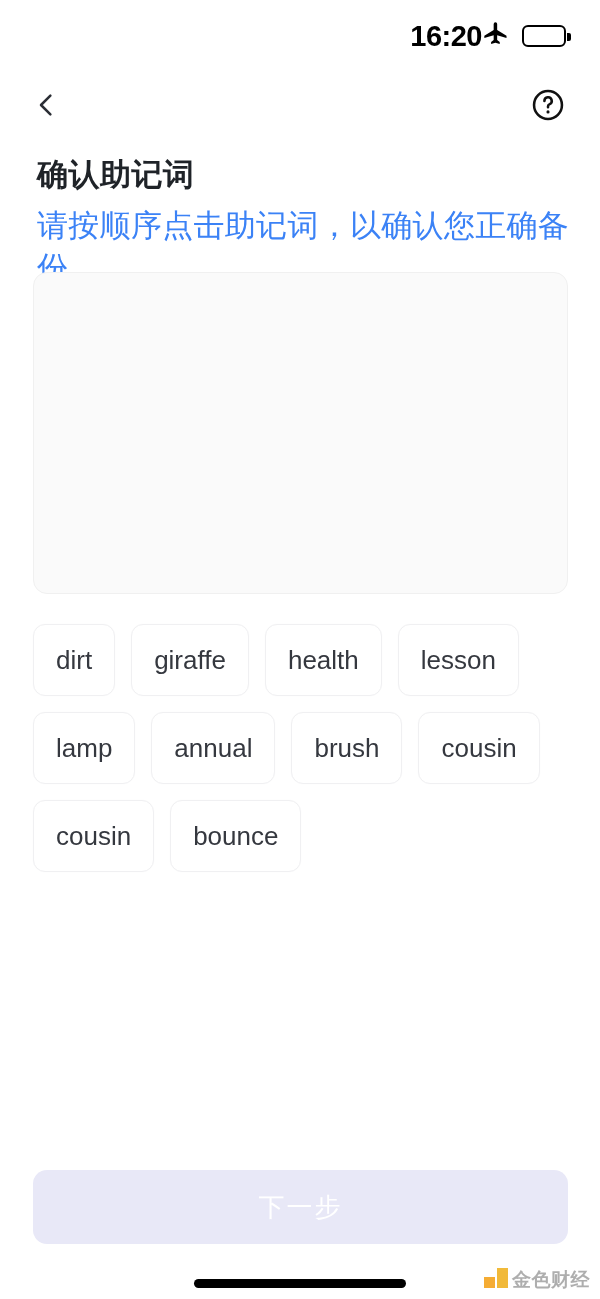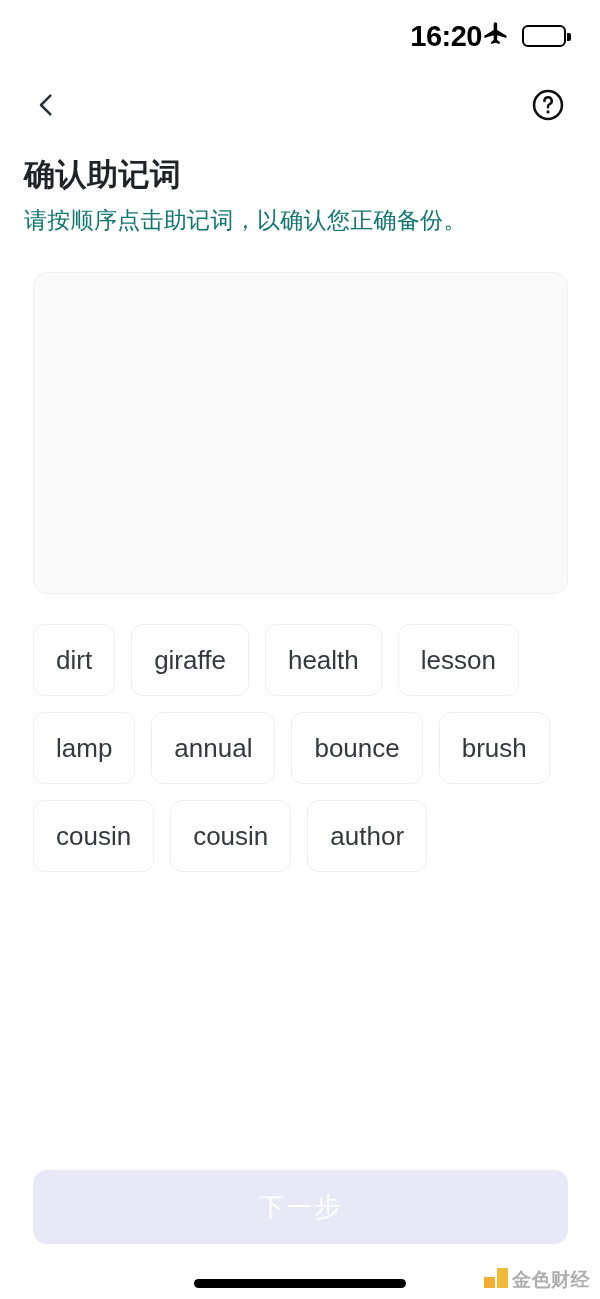--- a/index.html
+++ b/index.html
@@ -85,34 +85,34 @@
   }
   .nav-help {
     width: 48px; height: 48px;
     display: flex; align-items: center; justify-content: center;
     cursor: pointer;
   }
 
   
   .heading-block {
     position: absolute;
-    top: 156px; left: 24px;
+    top: 156px; left: 37px;
     width: 540px;
   }
   .page-title {
     font-size: 31px;
     font-weight: bold;
     color: #1f2328;
     line-height: 1.2;
     letter-spacing: 0.5px;
   }
   .page-subtitle {
     margin-top: 12px;
-    font-size: 23px;
-    color: #0f766e;
+    font-size: 31px;
+    color: #3b82f6;
     line-height: 1.35;
     letter-spacing: 0.3px;
   }
 
   
   .drop-zone {
     position: absolute;
     top: 272px;
     left: 33px;
     width: 535px;
@@ -257,25 +257,24 @@
 
   <div class="drop-zone"></div>
 
   <div class="word-pool">
       <div class="word-chip">dirt</div>
       <div class="word-chip">giraffe</div>
       <div class="word-chip">health</div>
       <div class="word-chip">lesson</div>
       <div class="word-chip">lamp</div>
       <div class="word-chip">annual</div>
-      <div class="word-chip">bounce</div>
       <div class="word-chip">brush</div>
       <div class="word-chip">cousin</div>
       <div class="word-chip">cousin</div>
-      <div class="word-chip">author</div>
+      <div class="word-chip">bounce</div>
     </div>
 
   <button class="next-button" disabled="">下一步</button>
 
   <div class="watermark">
     <span class="wm-mark">
       <span class="wm-sq-a"></span>
       <span class="wm-sq-b"></span>
     </span>
     <span class="wm-text">金色财经</span>

